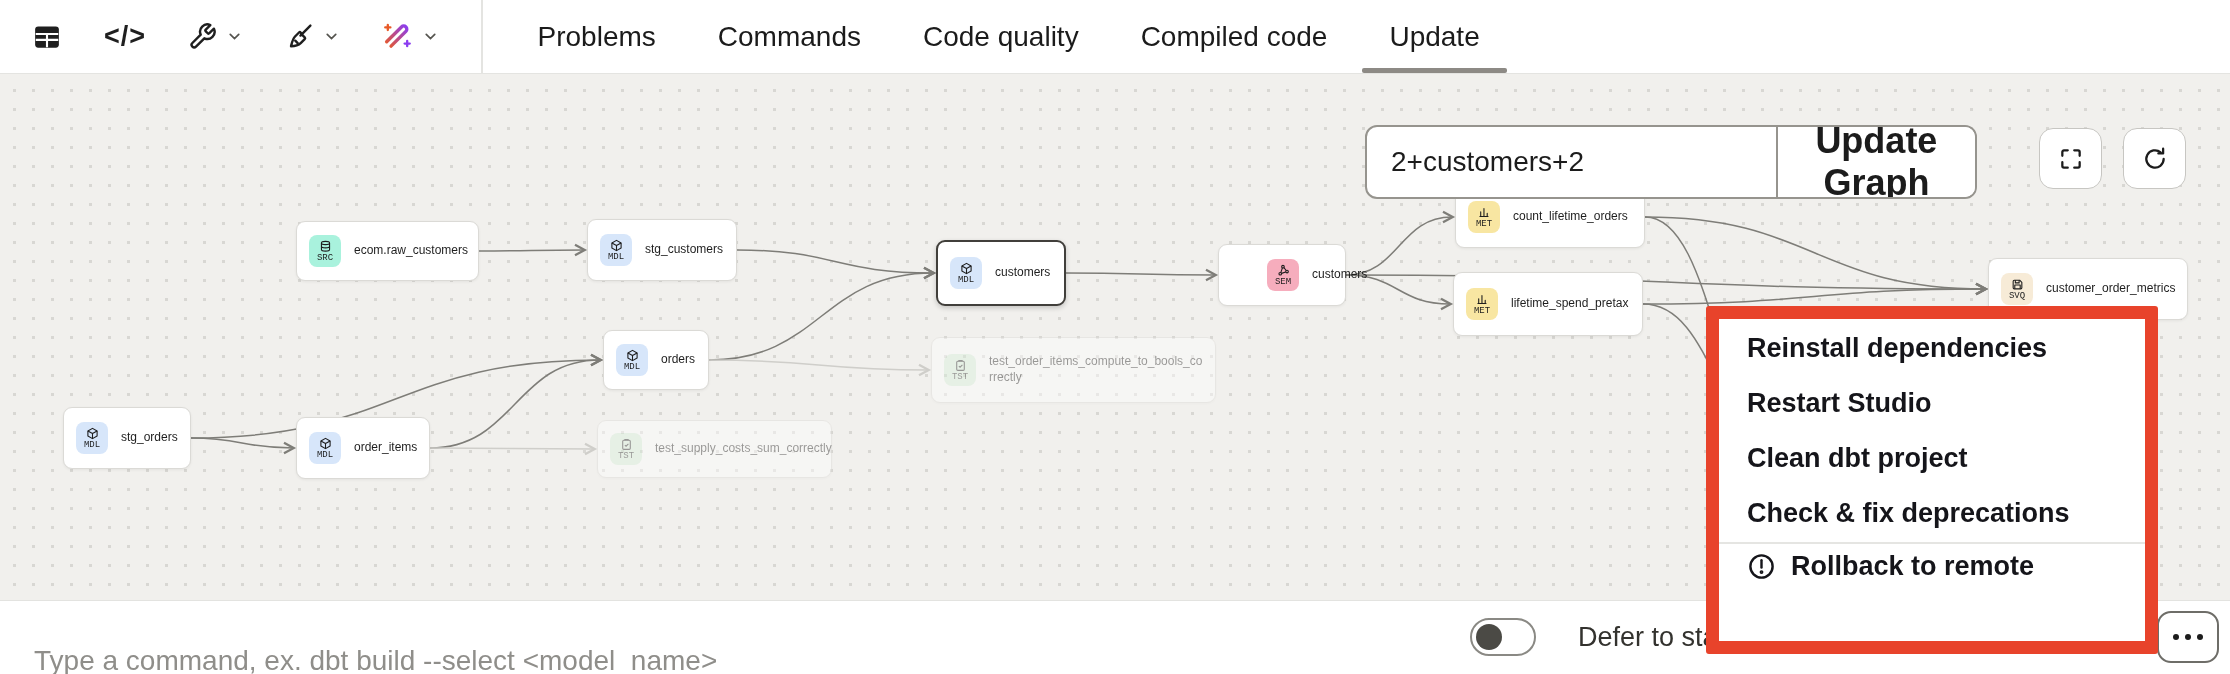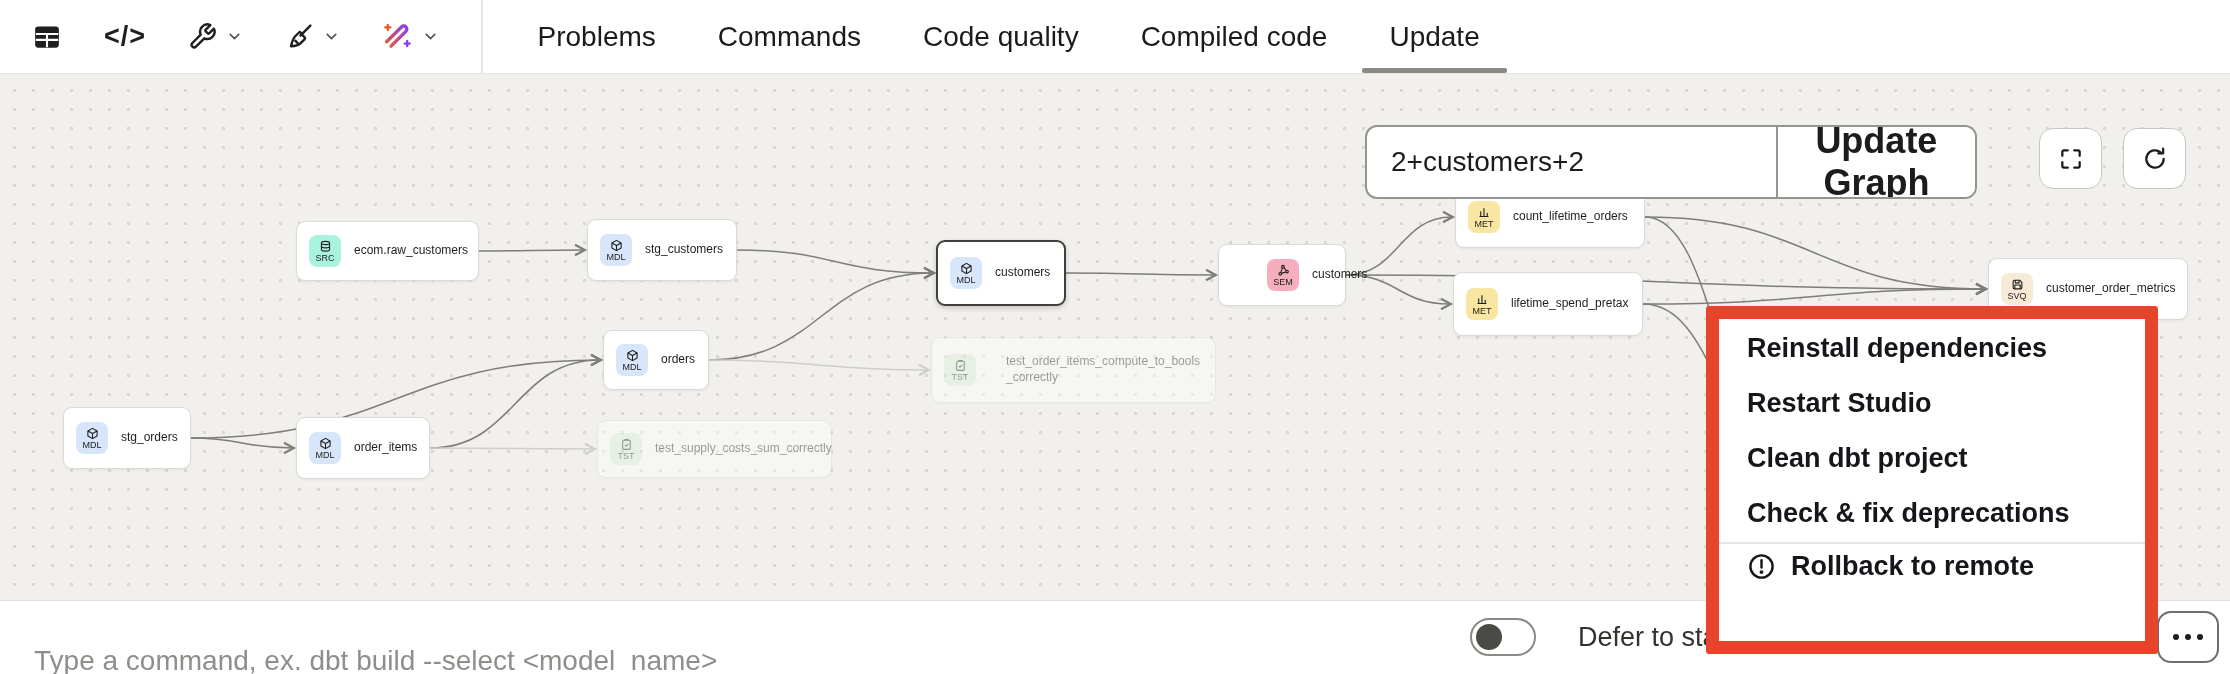--- a/index.html
+++ b/index.html
@@ -27,24 +27,24 @@
             background-size:19px 19px; background-position:5px 7px; overflow:hidden; }
   #edges { position:absolute; left:0; top:0; z-index:1; }
   .node { position:absolute; background:#fff; border:1.5px solid #DBDAD6; border-radius:9px;
           display:flex; align-items:center; gap:13px; padding:0 12px; z-index:2;
           box-shadow:0 1px 3px rgba(20,20,20,.06); cursor:pointer; }
   .node.selected { border:2.5px solid #413F3B; box-shadow:0 2px 5px rgba(20,20,20,.20); }
   .node.faded { opacity:.42; }
   .nbadge { width:32px; height:32px; border-radius:8px; flex:0 0 auto; display:flex;
             flex-direction:column; align-items:center; justify-content:center; gap:1px; }
   .nbadge svg { width:13px; height:13px; display:block; }
-  .nbadge .blabel { font-family:Liberation Sans, sans-serif; font-size:9px; line-height:9px;
+  .nbadge .blabel { font-family:Liberation Mono, monospace; font-size:9px; line-height:9px;
             color:#1d1d1d; font-weight:500; }
   .nlabel { font-size:12px; color:#1e1e1e; line-height:1.3; white-space:nowrap; }
-  .node.wrap .nlabel { white-space:normal; overflow-wrap:anywhere;margin-left:17px; }
+  .node.wrap .nlabel { white-space:normal; overflow-wrap:anywhere; }
 
   
   .selector { position:absolute; left:1365px; top:51px; width:612px; height:74px; background:#fff;
               border:2px solid #96948E; border-radius:12px; display:flex; align-items:stretch;
               z-index:5; overflow:hidden; }
   .selector input { flex:1; border:none; outline:none; font-size:28px; color:#1c1c1c;
               padding:0 24px; font-family:inherit; background:transparent; }
   .selector .vsep { width:2px; background:#96948E; }
   .update-btn { width:223px; display:flex; align-items:center; justify-content:center; font-size:36px;
               font-weight:700; color:#1c1c1c; background:#fff; border:none; font-family:inherit; cursor:pointer; }

